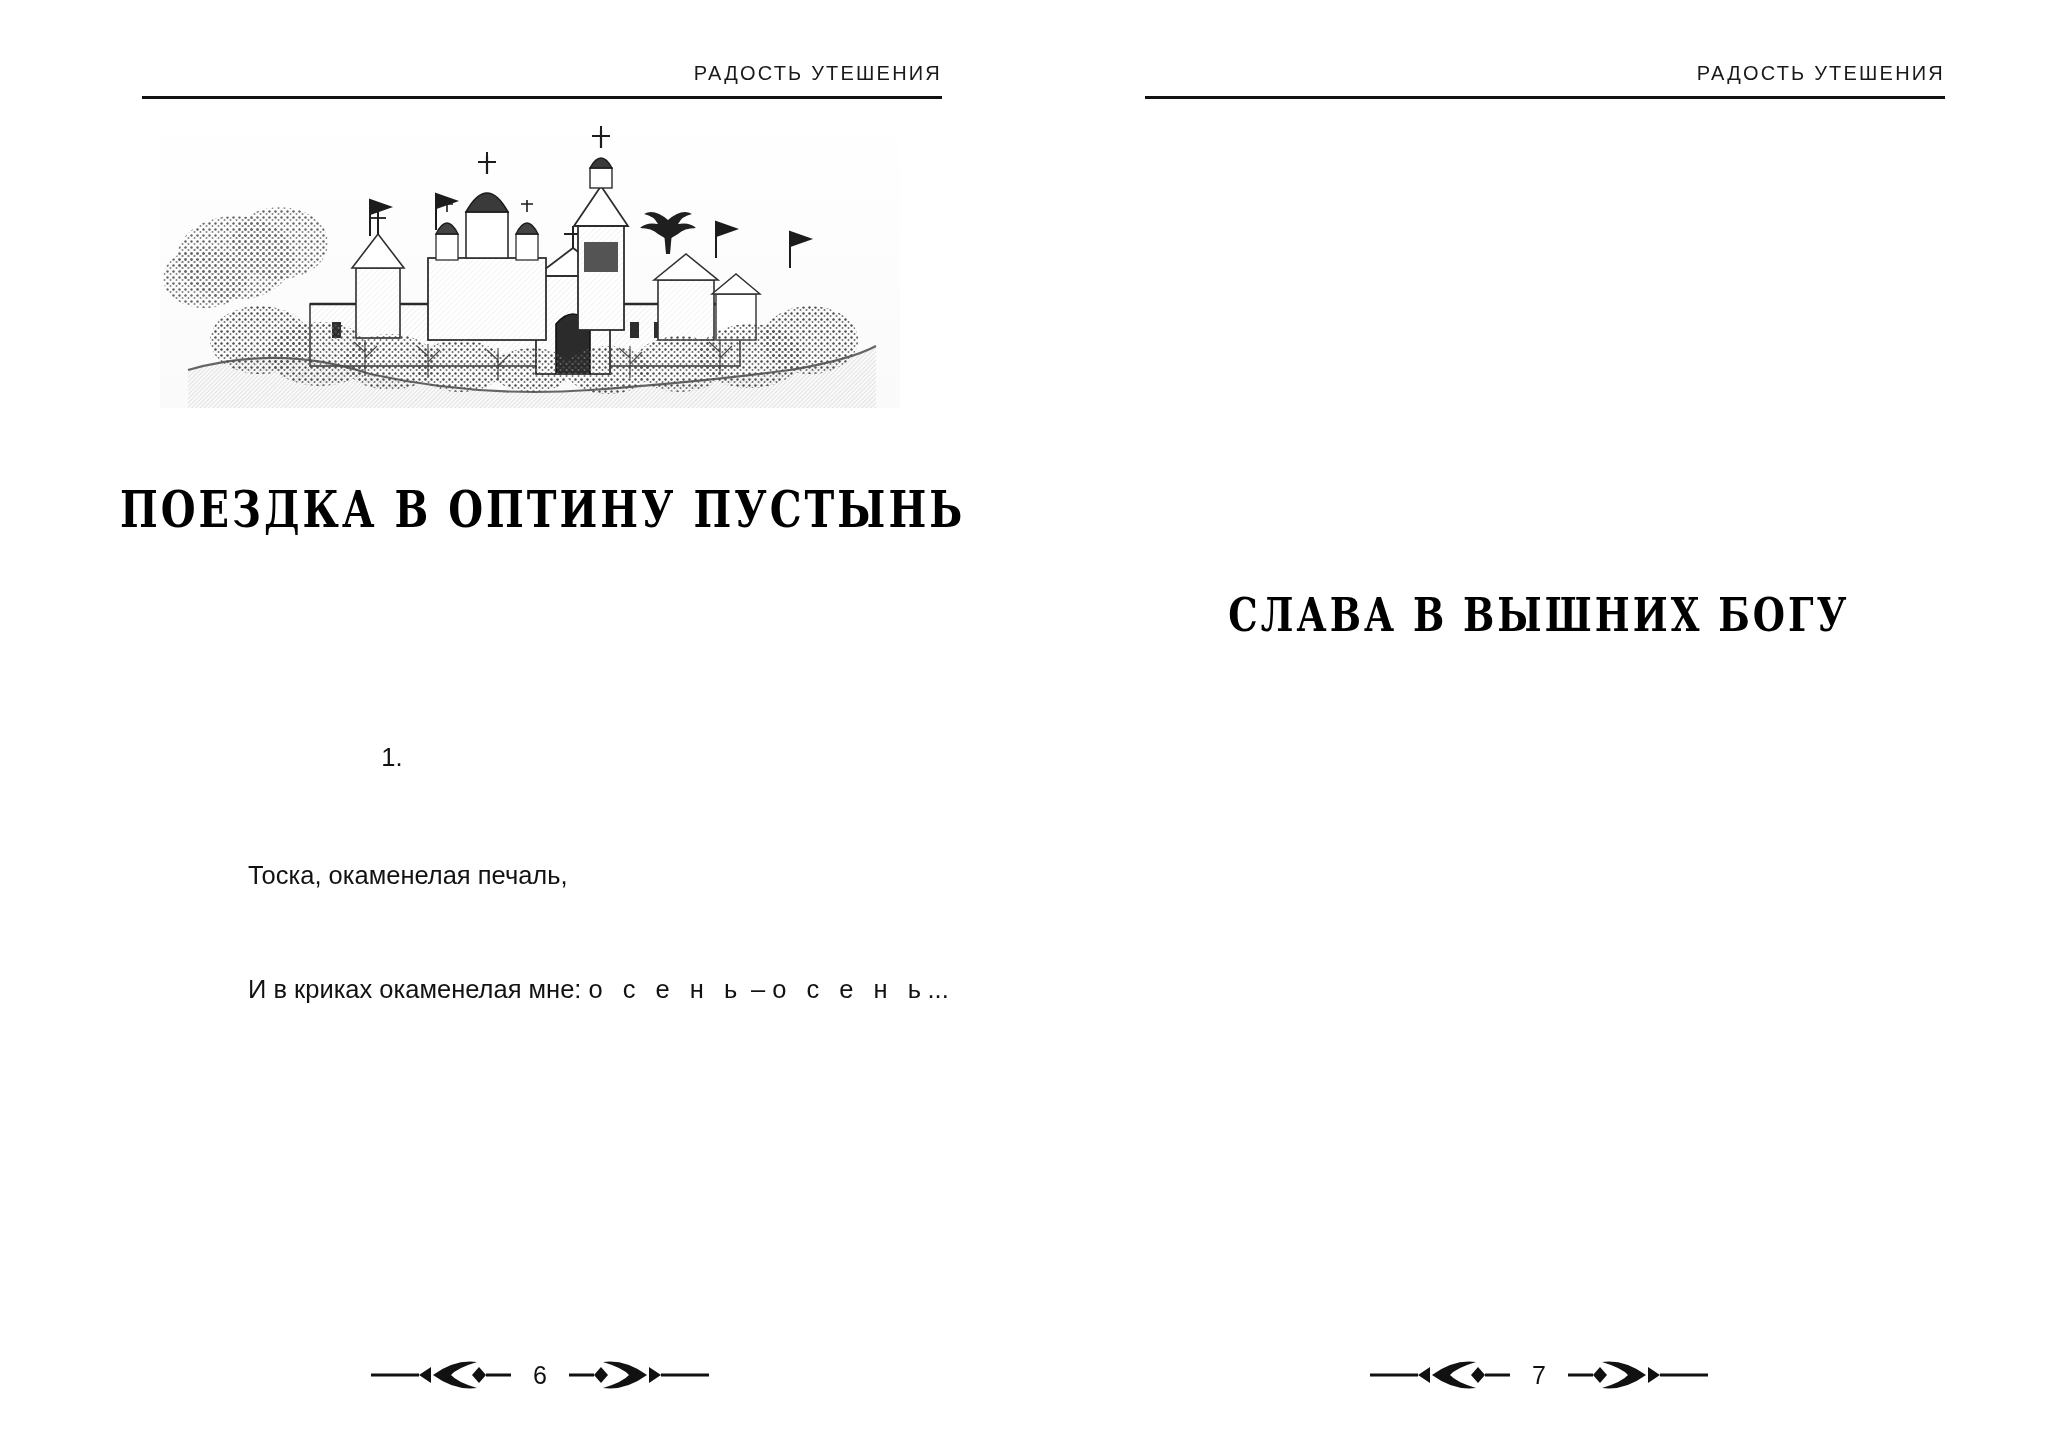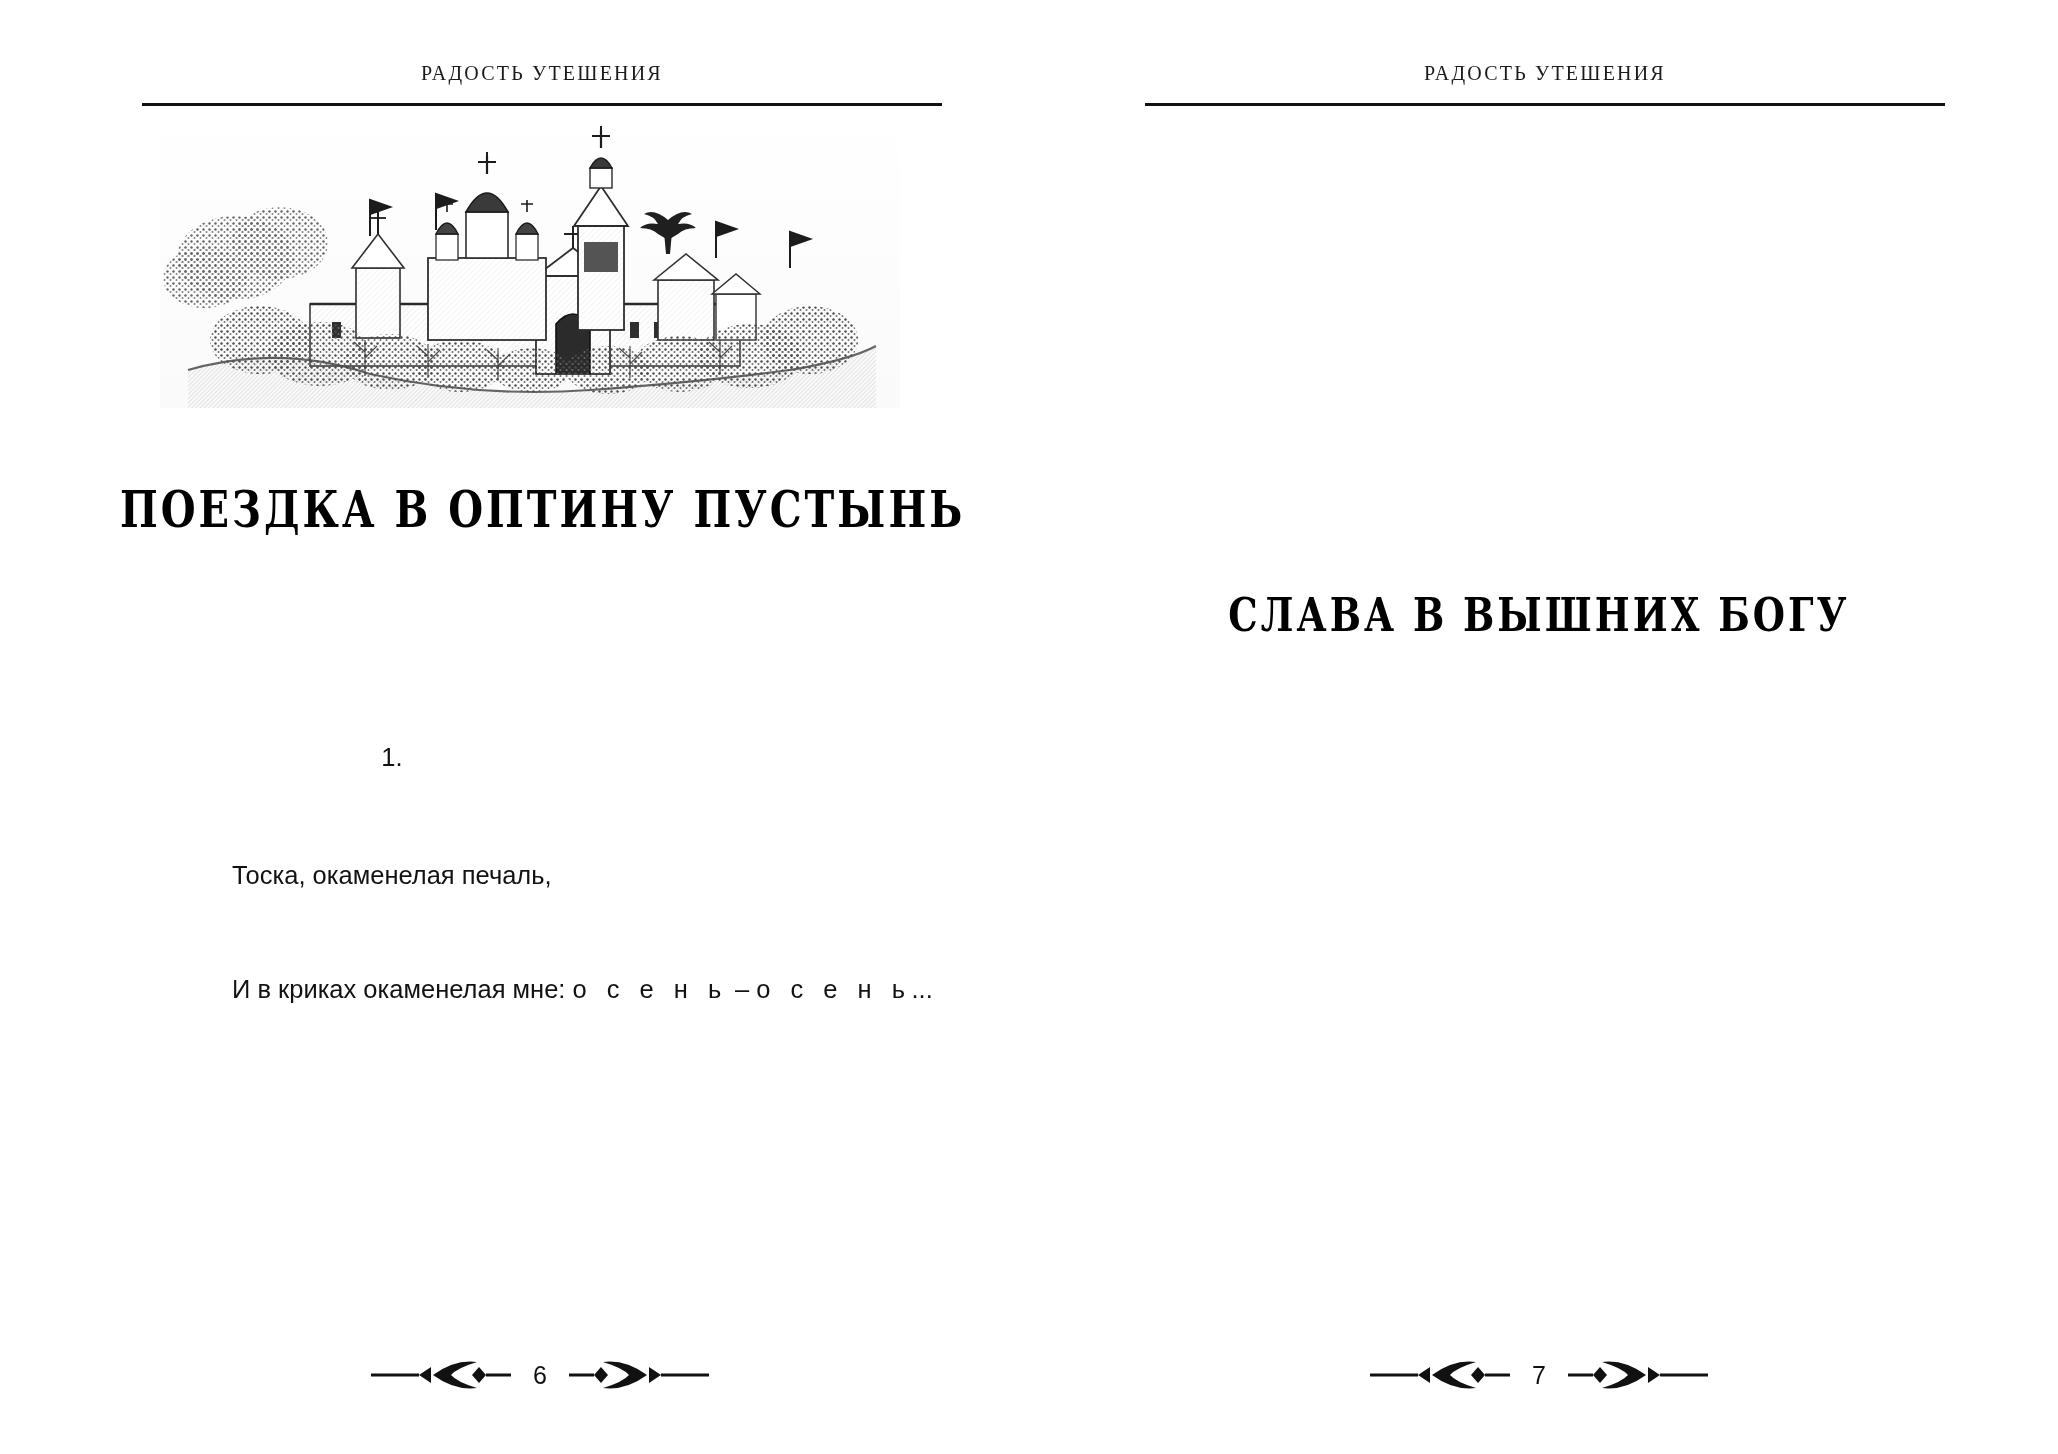--- a/index.html
+++ b/index.html
@@ -33,26 +33,26 @@
 
   
   .head-wrap {
     position: absolute;
     top: 62px;
   }
   .page-left  .head-wrap { left: 142px; width: 800px; }
   .page-right .head-wrap { left: 116px; width: 800px; }
 
   .head-title {
-    text-align: center;
+    text-align: right;
     font-size: 20px;
     letter-spacing: 2.2px;
     color: #1a1a1a;
-    font-family: Liberation Serif, serif;
-    padding-bottom: 18px;
+    font-family: Liberation Sans, sans-serif;
+    padding-bottom: 11px;
   }
   .head-rule {
     height: 0;
     border-top: 3px solid #111111;
     width: 100%;
   }
 
   
   .engraving {
     position: absolute;
@@ -94,21 +94,21 @@
     position: absolute;
     font-size: 25.5px;
     line-height: 38px;
     color: #121212;
     white-space: pre;
   }
   .poem-left  { left: 232px; top: 548px; }
 
   .stanza { margin: 0 0 31px 0; }
   .stanza:last-child { margin-bottom: 0; }
-  .line { display: block; }
+  .line { display: block; margin-left: 16px; }
 
   .num-marker {
     display: block;
     text-align: center;
     width: 320px;
     margin: 0 0 4px 0;
     font-size: 25.5px;
   }
 
   .spaced { letter-spacing: 6.5px; }

